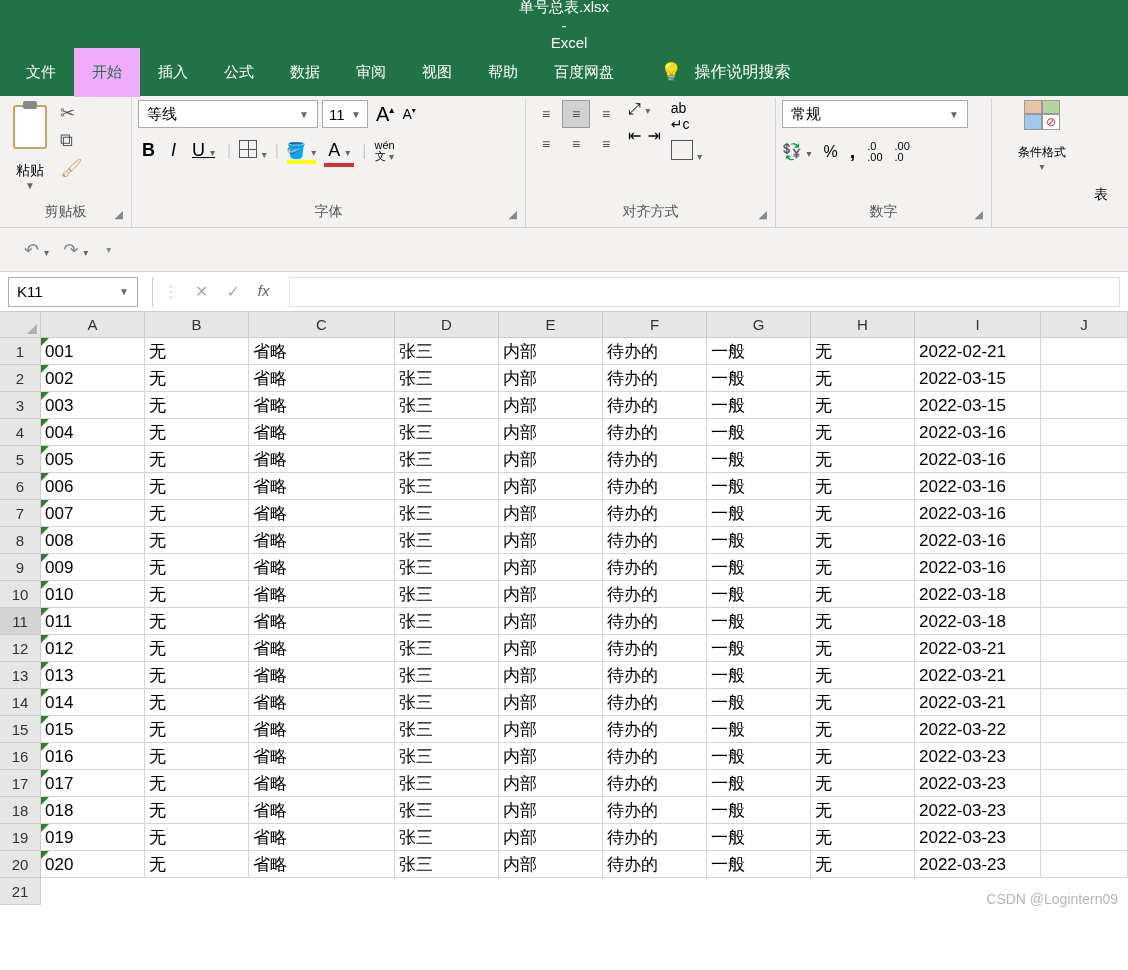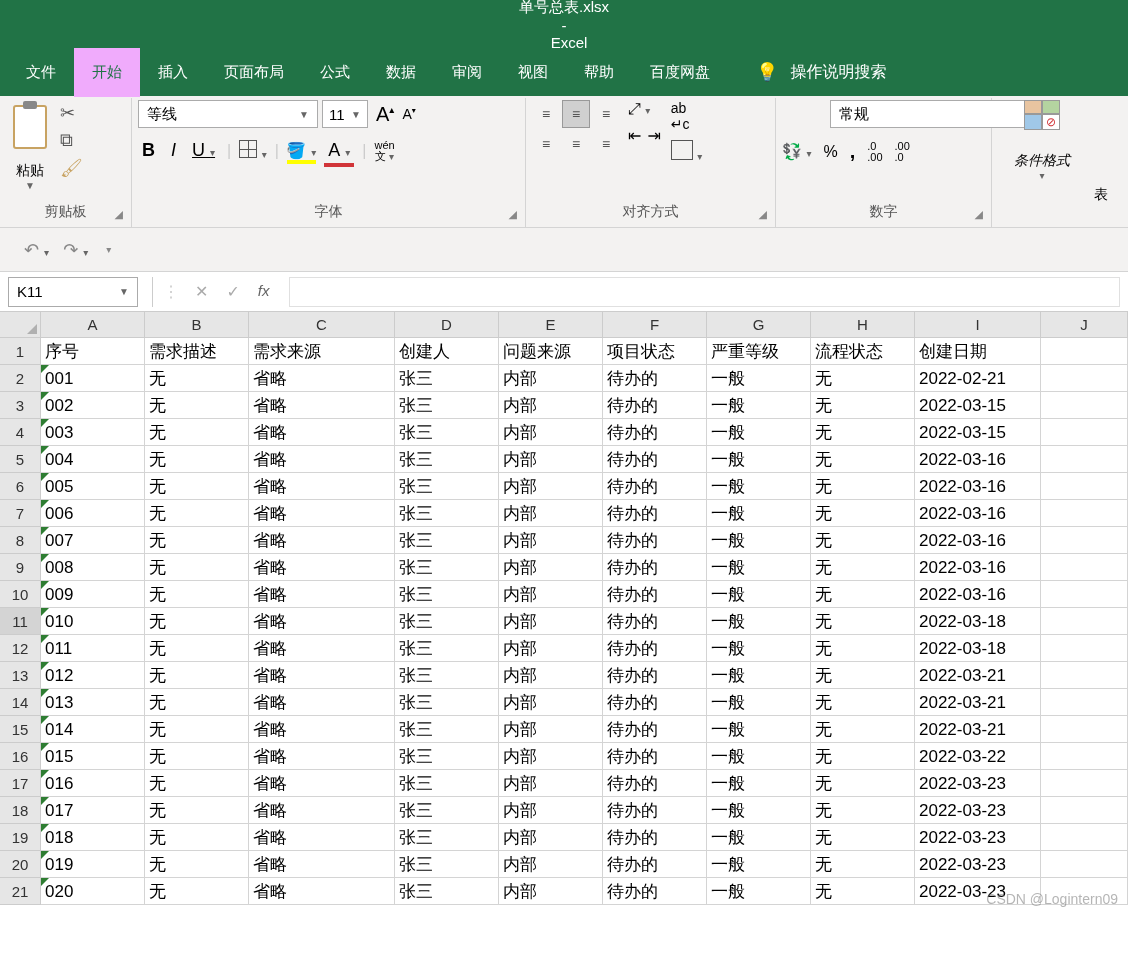--- a/index.html
+++ b/index.html
@@ -44,21 +44,21 @@
 .fill-bar { position:absolute; bottom:-4px; left:0; right:0; height:4px; background:#ffff00;}
 .font-color { color:#000; position:relative;}
 .font-color .bar { position:absolute; bottom:-4px; left:0; right:0; height:4px; background:#d13438;}
 .pinyin { font-size:11px; text-align:center; line-height:1;}
 
 .align-grid { display:grid; grid-template-columns:repeat(3,28px); grid-template-rows:repeat(2,28px); gap:2px;}
 .align-cell { display:flex; align-items:center; justify-content:center; font-size:14px; color:#555;}
 .wrap-col { display:flex; flex-direction:column; gap:8px; margin-left:10px;}
 .wrap-ic, .merge-ic { width:22px; height:20px; border:1px solid #555; display:inline-block;}
 
-.num-fmt { width:218px; height:28px; border:1px solid #ababab; background:#fff; display:flex; align-items:center; justify-content:space-between; padding:0 8px; font-size:15px;margin-left:48px;}
+.num-fmt { width:186px; height:28px; border:1px solid #ababab; background:#fff; display:flex; align-items:center; justify-content:space-between; padding:0 8px; font-size:15px;}
 .num-row2 { display:flex; align-items:center; gap:12px; margin-top:12px; font-size:16px;}
 
 .cf-col { display:flex; flex-direction:column; align-items:center;}
 .cf-icon { width:36px; height:30px; display:grid; grid-template-columns:1fr 1fr; grid-template-rows:1fr 1fr;}
 .cf-icon div { border:1px solid #999;}
 .cf-icon div:nth-child(1){background:#e8c4a0;}
 .cf-icon div:nth-child(2){background:#b4d4a0;}
 .cf-icon div:nth-child(3){background:#a0c8e8;}
 .cf-icon div:nth-child(4){background:#fff;color:#d13438;font-size:12px;text-align:center;}
 
@@ -100,21 +100,20 @@
 <div class="titlebar">
   <span>单号总表.xlsx</span>
   <span> - </span>
   <span class="app">Excel</span>
 </div>
 
 <div class="tabs">
   <div class="tab">文件</div>
   <div class="tab active">开始</div>
   <div class="tab">插入</div>
-  <div class="tab">页面布局</div>
   <div class="tab">公式</div>
   <div class="tab">数据</div>
   <div class="tab">审阅</div>
   <div class="tab">视图</div>
   <div class="tab">帮助</div>
   <div class="tab">百度网盘</div>
   <div class="tellme">
     <span class="bulb">💡</span>
     <span>操作说明搜索</span>
   </div>
@@ -218,21 +217,21 @@
 
   <div class="group" style="width:100px; border-right:none;">
     <div class="group-body" style="justify-content:center;">
       <div class="cf-col">
         <div class="cf-icon">
             <div></div>
             <div></div>
             <div></div>
             <div>⊘</div>
           </div>
-        <span style="font-size:14px; margin-top:22px;font-style:italic;">条件格式</span>
+        <span style="font-size:12px; margin-top:14px;">条件格式</span>
         <span class="dd-caret">▾</span>
       </div>
     </div>
     <div class="group-label"></div>
   </div>
   <div style="padding:88px 0 0 2px; font-size:14px;">表</div>
 </div>
 
 <div class="qat">
   <span><span class="save-ic"></span></span>
@@ -288,32 +287,20 @@
       <div class="row-h">15</div>
       <div class="row-h">16</div>
       <div class="row-h">17</div>
       <div class="row-h">18</div>
       <div class="row-h">19</div>
       <div class="row-h">20</div>
       <div class="row-h">21</div>
     </div>
   <div class="cells" id="cells">
       <div class="row">
-        <div class="cell col-A">序号</div>
-        <div class="cell col-B">需求描述</div>
-        <div class="cell col-C">需求来源</div>
-        <div class="cell col-D">创建人</div>
-        <div class="cell col-E">问题来源</div>
-        <div class="cell col-F">项目状态</div>
-        <div class="cell col-G">严重等级</div>
-        <div class="cell col-H">流程状态</div>
-        <div class="cell col-I">创建日期</div>
-        <div class="cell col-J"></div>
-      </div>
-      <div class="row">
         <div class="cell col-A tri">001</div>
         <div class="cell col-B">无</div>
         <div class="cell col-C">省略</div>
         <div class="cell col-D">张三</div>
         <div class="cell col-E">内部</div>
         <div class="cell col-F">待办的</div>
         <div class="cell col-G">一般</div>
         <div class="cell col-H">无</div>
         <div class="cell col-I">2022-02-21</div>
         <div class="cell col-J"></div>

